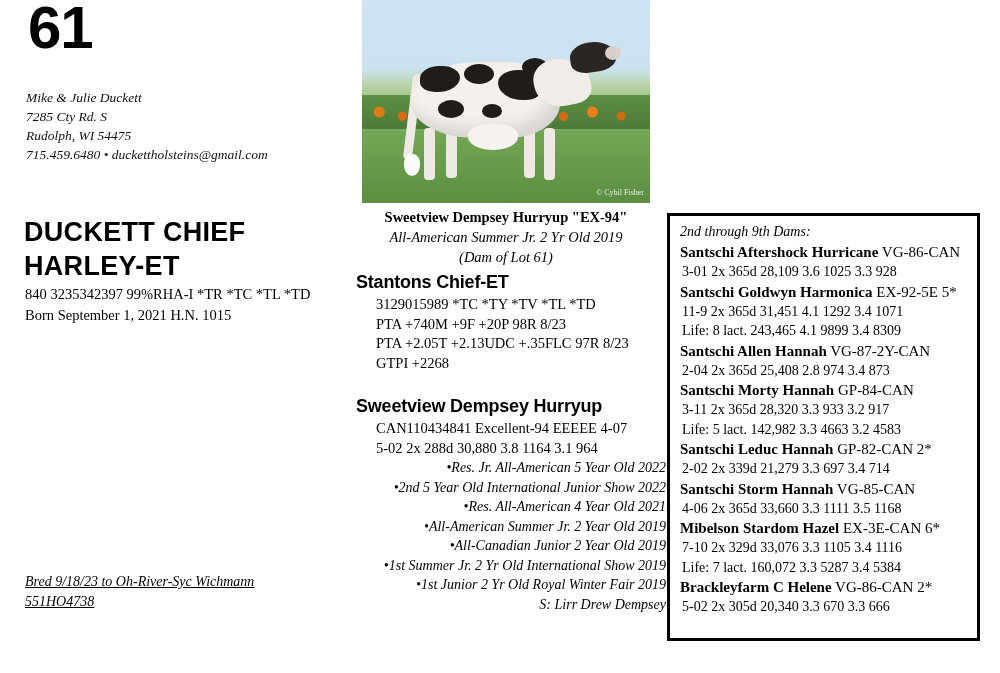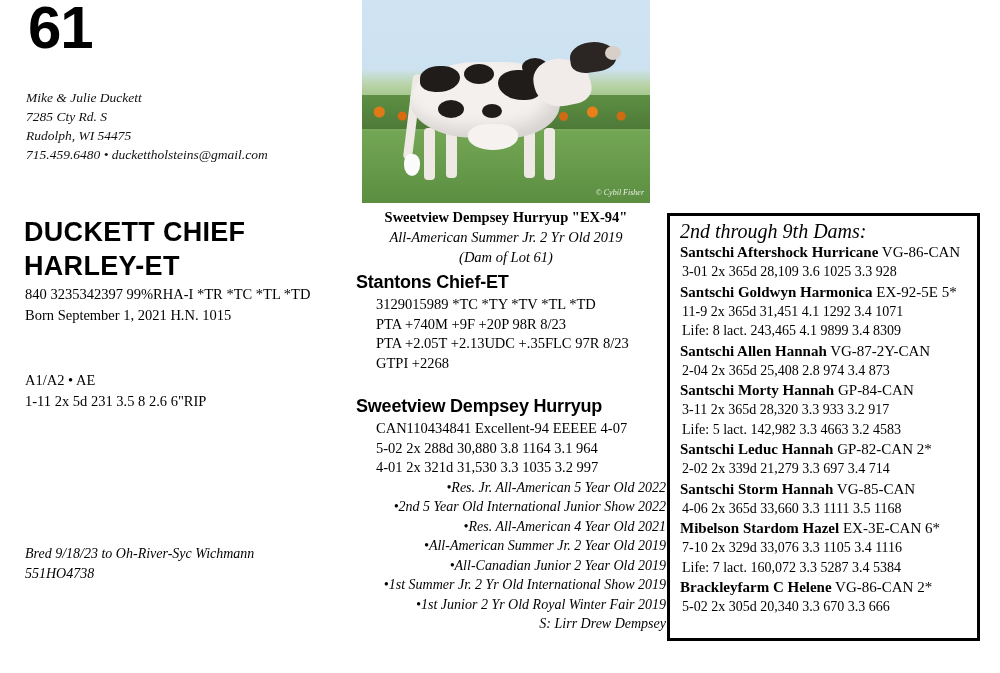--- a/index.html
+++ b/index.html
@@ -68,25 +68,26 @@
     position: absolute;
     left: 25px;
     top: 370px;
     font-family: "Liberation Serif", serif;
     font-size: 14.5px;
     line-height: 21px;
   }
   .bred-note {
     position: absolute;
     left: 25px;
-    top: 544px;
+    top: 572px;
     font-family: "Liberation Serif", serif;
     font-style: italic;
     font-size: 14px;
     line-height: 20px;
+    text-decoration: underline;
   }
 
   
   .photo-wrap {
     position: absolute;
     left: 362px;
     top: 0px;
     width: 288px;
     height: 203px;
     overflow: hidden;
@@ -213,21 +214,20 @@
     width: 50px;
     height: 26px;
     background: #f6f2f0;
     border-radius: 50% 50% 60% 60%;
   }
   .photo-credit {
     position: absolute;
     right: 6px;
     bottom: 6px;
     font-family: "Liberation Serif", serif;
-    font-style: italic;
     font-size: 8px;
     color: #ffffff;
     opacity: 0.85;
   }
 
   .photo-caption {
     position: absolute;
     left: 330px;
     top: 207px;
     width: 352px;
@@ -277,21 +277,21 @@
     top: 213px;
     width: 313px;
     height: 428px;
     border: 3px solid #000;
     box-sizing: border-box;
     padding: 6px 8px 0 10px;
     font-family: "Liberation Serif", serif;
   }
   .dams-title {
     font-style: italic;
-    font-size: 20px;
+    font-size: 14px;
     line-height: 19px;
     margin-bottom: 1px;
   }
   .dam-name {
     font-weight: bold;
     font-size: 15px;
     line-height: 20px;
     white-space: nowrap;
   }
   .dam-name .suffix { font-weight: normal; }
@@ -319,24 +319,20 @@
   <div class="animal-name">
     <div>DUCKETT CHIEF</div>
     <div>HARLEY-ET</div>
   </div>
 
   <div class="animal-reg">
     <div>840 3235342397   99%RHA-I  *TR *TC *TL *TD</div>
     <div>Born September 1, 2021    H.N. 1015</div>
   </div>
 
-  <div class="animal-genes">
-    <div>A1/A2  •  AE</div>
-    <div>1-11  2x  5d  231  3.5  8  2.6  6"RIP</div>
-  </div>
 
   <div class="bred-note">
     <div>Bred 9/18/23 to Oh-River-Syc Wichmann</div>
     <div>551HO4738</div>
   </div>
 
   <div class="photo-wrap">
     <div class="photo">
       <div class="flowers"></div>
       <div class="grass"></div>
@@ -374,21 +370,20 @@
     <div class="row">3129015989  *TC *TY *TV *TL *TD</div>
     <div class="row">PTA +740M +9F +20P 98R 8/23</div>
     <div class="row">PTA +2.05T +2.13UDC +.35FLC 97R 8/23</div>
     <div class="row">GTPI +2268</div>
   </div>
 
   <div class="ped ped-dam">
     <h3>Sweetview Dempsey Hurryup</h3>
     <div class="row">CAN110434841     Excellent-94 EEEEE 4-07</div>
     <div class="row">5-02   2x   288d   30,880  3.8   1164  3.1  964</div>
-    <div class="row">4-01   2x   321d   31,530  3.3   1035  3.2  997</div>
     <div class="ital">•Res. Jr. All-American 5 Year Old 2022</div>
     <div class="ital">•2nd 5 Year Old International Junior Show 2022</div>
     <div class="ital">•Res. All-American 4 Year Old 2021</div>
     <div class="ital">•All-American Summer Jr. 2 Year Old 2019</div>
     <div class="ital">•All-Canadian Junior 2 Year Old 2019</div>
     <div class="ital">•1st Summer Jr. 2 Yr Old International Show 2019</div>
     <div class="ital">•1st Junior 2 Yr Old Royal Winter Fair 2019</div>
     <div class="ital">S: Lirr Drew Dempsey</div>
   </div>
 

